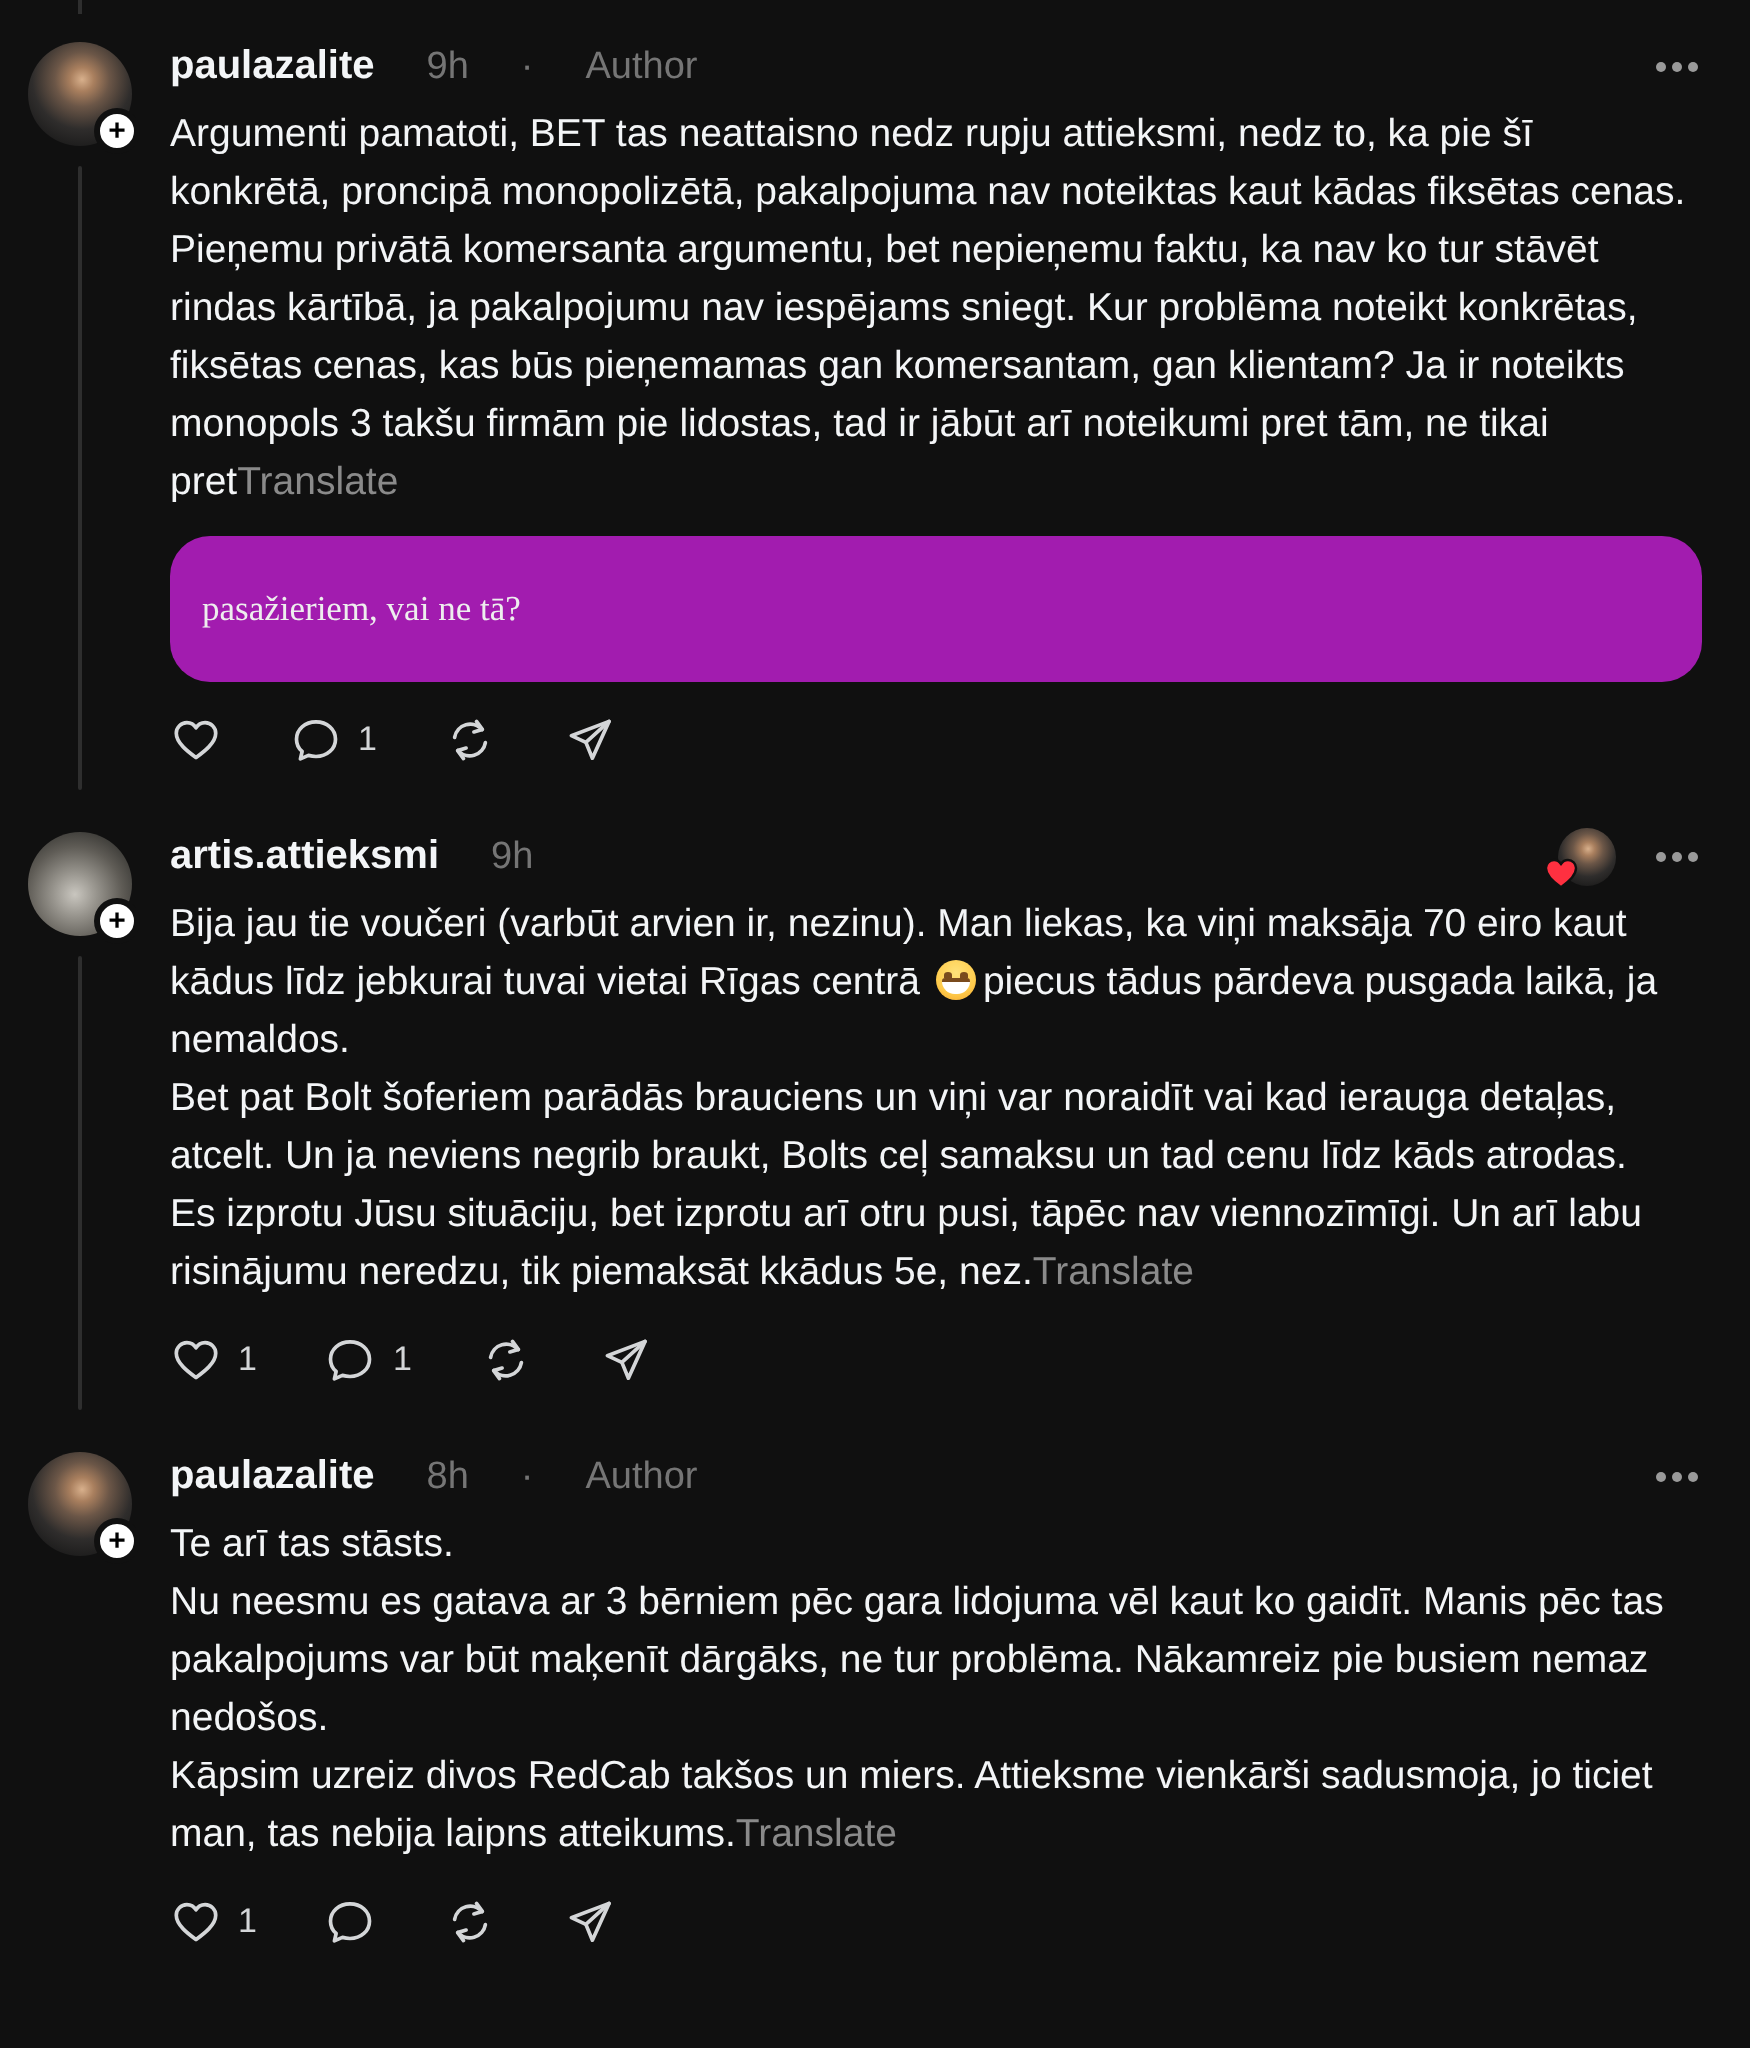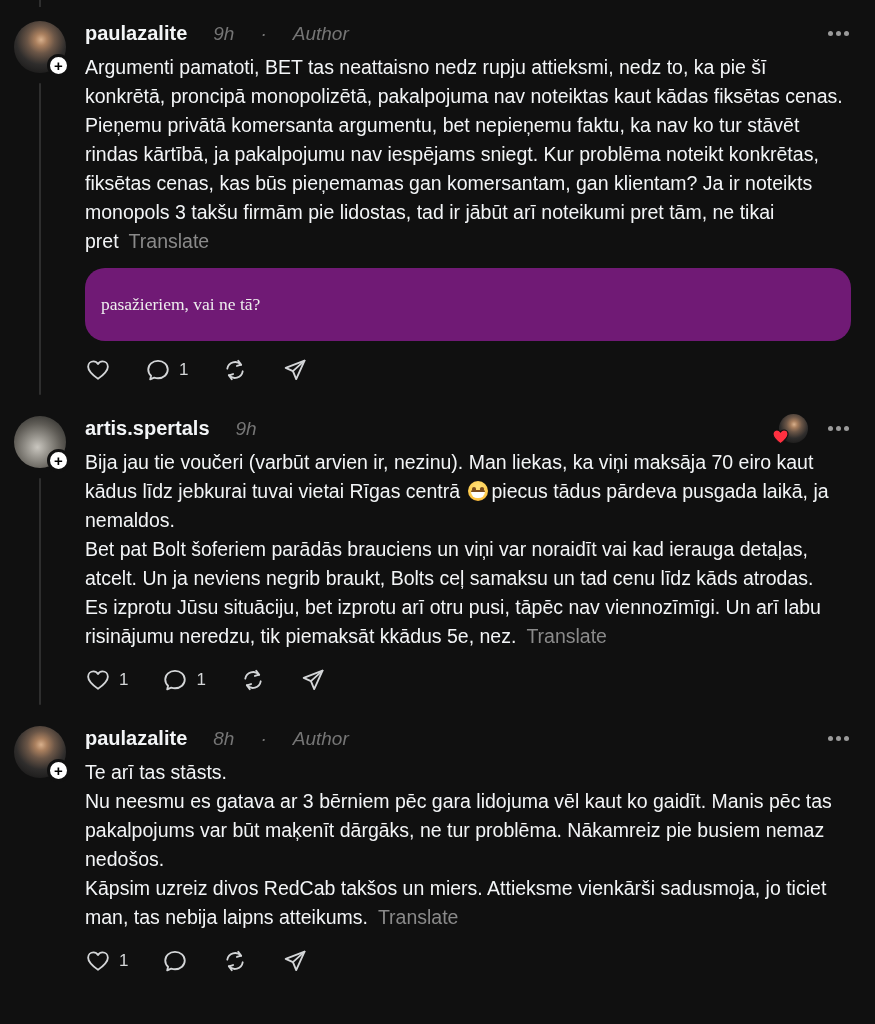--- a/index.html
+++ b/index.html
@@ -19,33 +19,33 @@
     position:absolute; right:-4px; bottom:-4px; width:23px; height:23px;
     background:#ffffff; border:3px solid #101010; border-radius:50%;
     color:#000; display:flex; align-items:center; justify-content:center;
     font-size:15px; font-weight:700; line-height:1; cursor:pointer;
   }
   .tline { width:2px; flex:1; background:#2e2e2e; margin-top:10px; border-radius:1px; }
   .top-stub { position:absolute; left:39px; top:0; width:2px; height:7px; background:#2e2e2e; }
   .content { flex:1; margin-left:19px; min-width:0; padding-top:11px; }
   .chead { display:flex; align-items:center; gap:26px; height:27px; }
   .uname { font-weight:700; font-size:20px; color:#f3f5f7; cursor:pointer; }
-  .time, .sep, .badge { font-size:19px; color:#757575;font-style:italic; }
+  .time, .sep, .badge { font-size:19px; color:#757575; }
   .hright { margin-left:auto; display:flex; align-items:center; gap:18px; }
   .more-btn { padding:4px 2px; cursor:pointer; }
   .dots-icon { display:block; width:5px; height:5px; border-radius:50%; background:#9a9a9a;
     box-shadow:-8px 0 0 #9a9a9a, 8px 0 0 #9a9a9a; margin:0 8px; }
   .like-badge { position:relative; width:34px; height:30px; cursor:pointer; }
   .mini-avatar { position:absolute; right:0; top:0; width:29px; height:29px; border-radius:50%; }
   .rheart { position:absolute; left:-3px; bottom:-2px; width:19px; height:19px; }
   .cbody { margin-top:6px; font-size:19.5px; line-height:29px; color:#f3f5f7; }
   .cbody .txt { white-space:pre-wrap; word-wrap:break-word;margin-top:36px; }
-  .translate { color:#8a8a8a; margin-left:10px; cursor:pointer; }
+  .translate { color:#8a8a8a; cursor:pointer; }
   .bubble {
-    margin-top:12px; background:#701a75; border-radius:20px; padding:26px 16px;
+    margin-top:12px; background:#a21caf; border-radius:20px; padding:26px 16px;
     font-family:"Liberation Serif","DejaVu Serif",serif; font-size:17.5px; line-height:21px; color:#eeeeee;
     cursor:pointer;
   }
   .actions { display:flex; align-items:center; gap:34px; margin:16px 0 12px; }
   .action { display:flex; align-items:center; gap:8px; font-size:17px; color:#d4d6d8; cursor:pointer; }
   svg.ic { width:26px; height:26px; stroke:#d4d6d8; stroke-width:1.7; fill:none;
     stroke-linecap:round; stroke-linejoin:round; display:block; }
   .count { color:#d4d6d8; }
   
   .emoji { position:relative; display:inline-block; width:20px; height:20px; border-radius:50%;
@@ -117,21 +117,21 @@
 
 <div class="comment">
   <div class="rail">
     <div class="avatar av-artis">
       <div class="plus-badge">+</div>
     </div>
     <div class="tline"></div>
   </div>
   <div class="content">
     <div class="chead">
-      <span class="uname">artis.spertals</span>
+      <span class="uname">artis.attieksmi</span>
       <span class="time">9h</span>
       <span class="hright">
         <span class="like-badge">
           <span class="mini-avatar av-paula"></span>
           <svg class="rheart" viewBox="0 0 24 24">
               <path d="M12 21 C 7 17.5 2.5 13.7 2.5 8.9 C 2.5 6 4.8 3.8 7.6 3.8 C 9.4 3.8 11 4.8 12 6.3 C 13 4.8 14.6 3.8 16.4 3.8 C 19.2 3.8 21.5 6 21.5 8.9 C 21.5 13.7 17 17.5 12 21 Z" fill="#ff3040" stroke="#101010" stroke-width="1.5"></path>
             </svg>
         </span>
         <span class="more-btn">
             <i class="dots-icon"></i>

